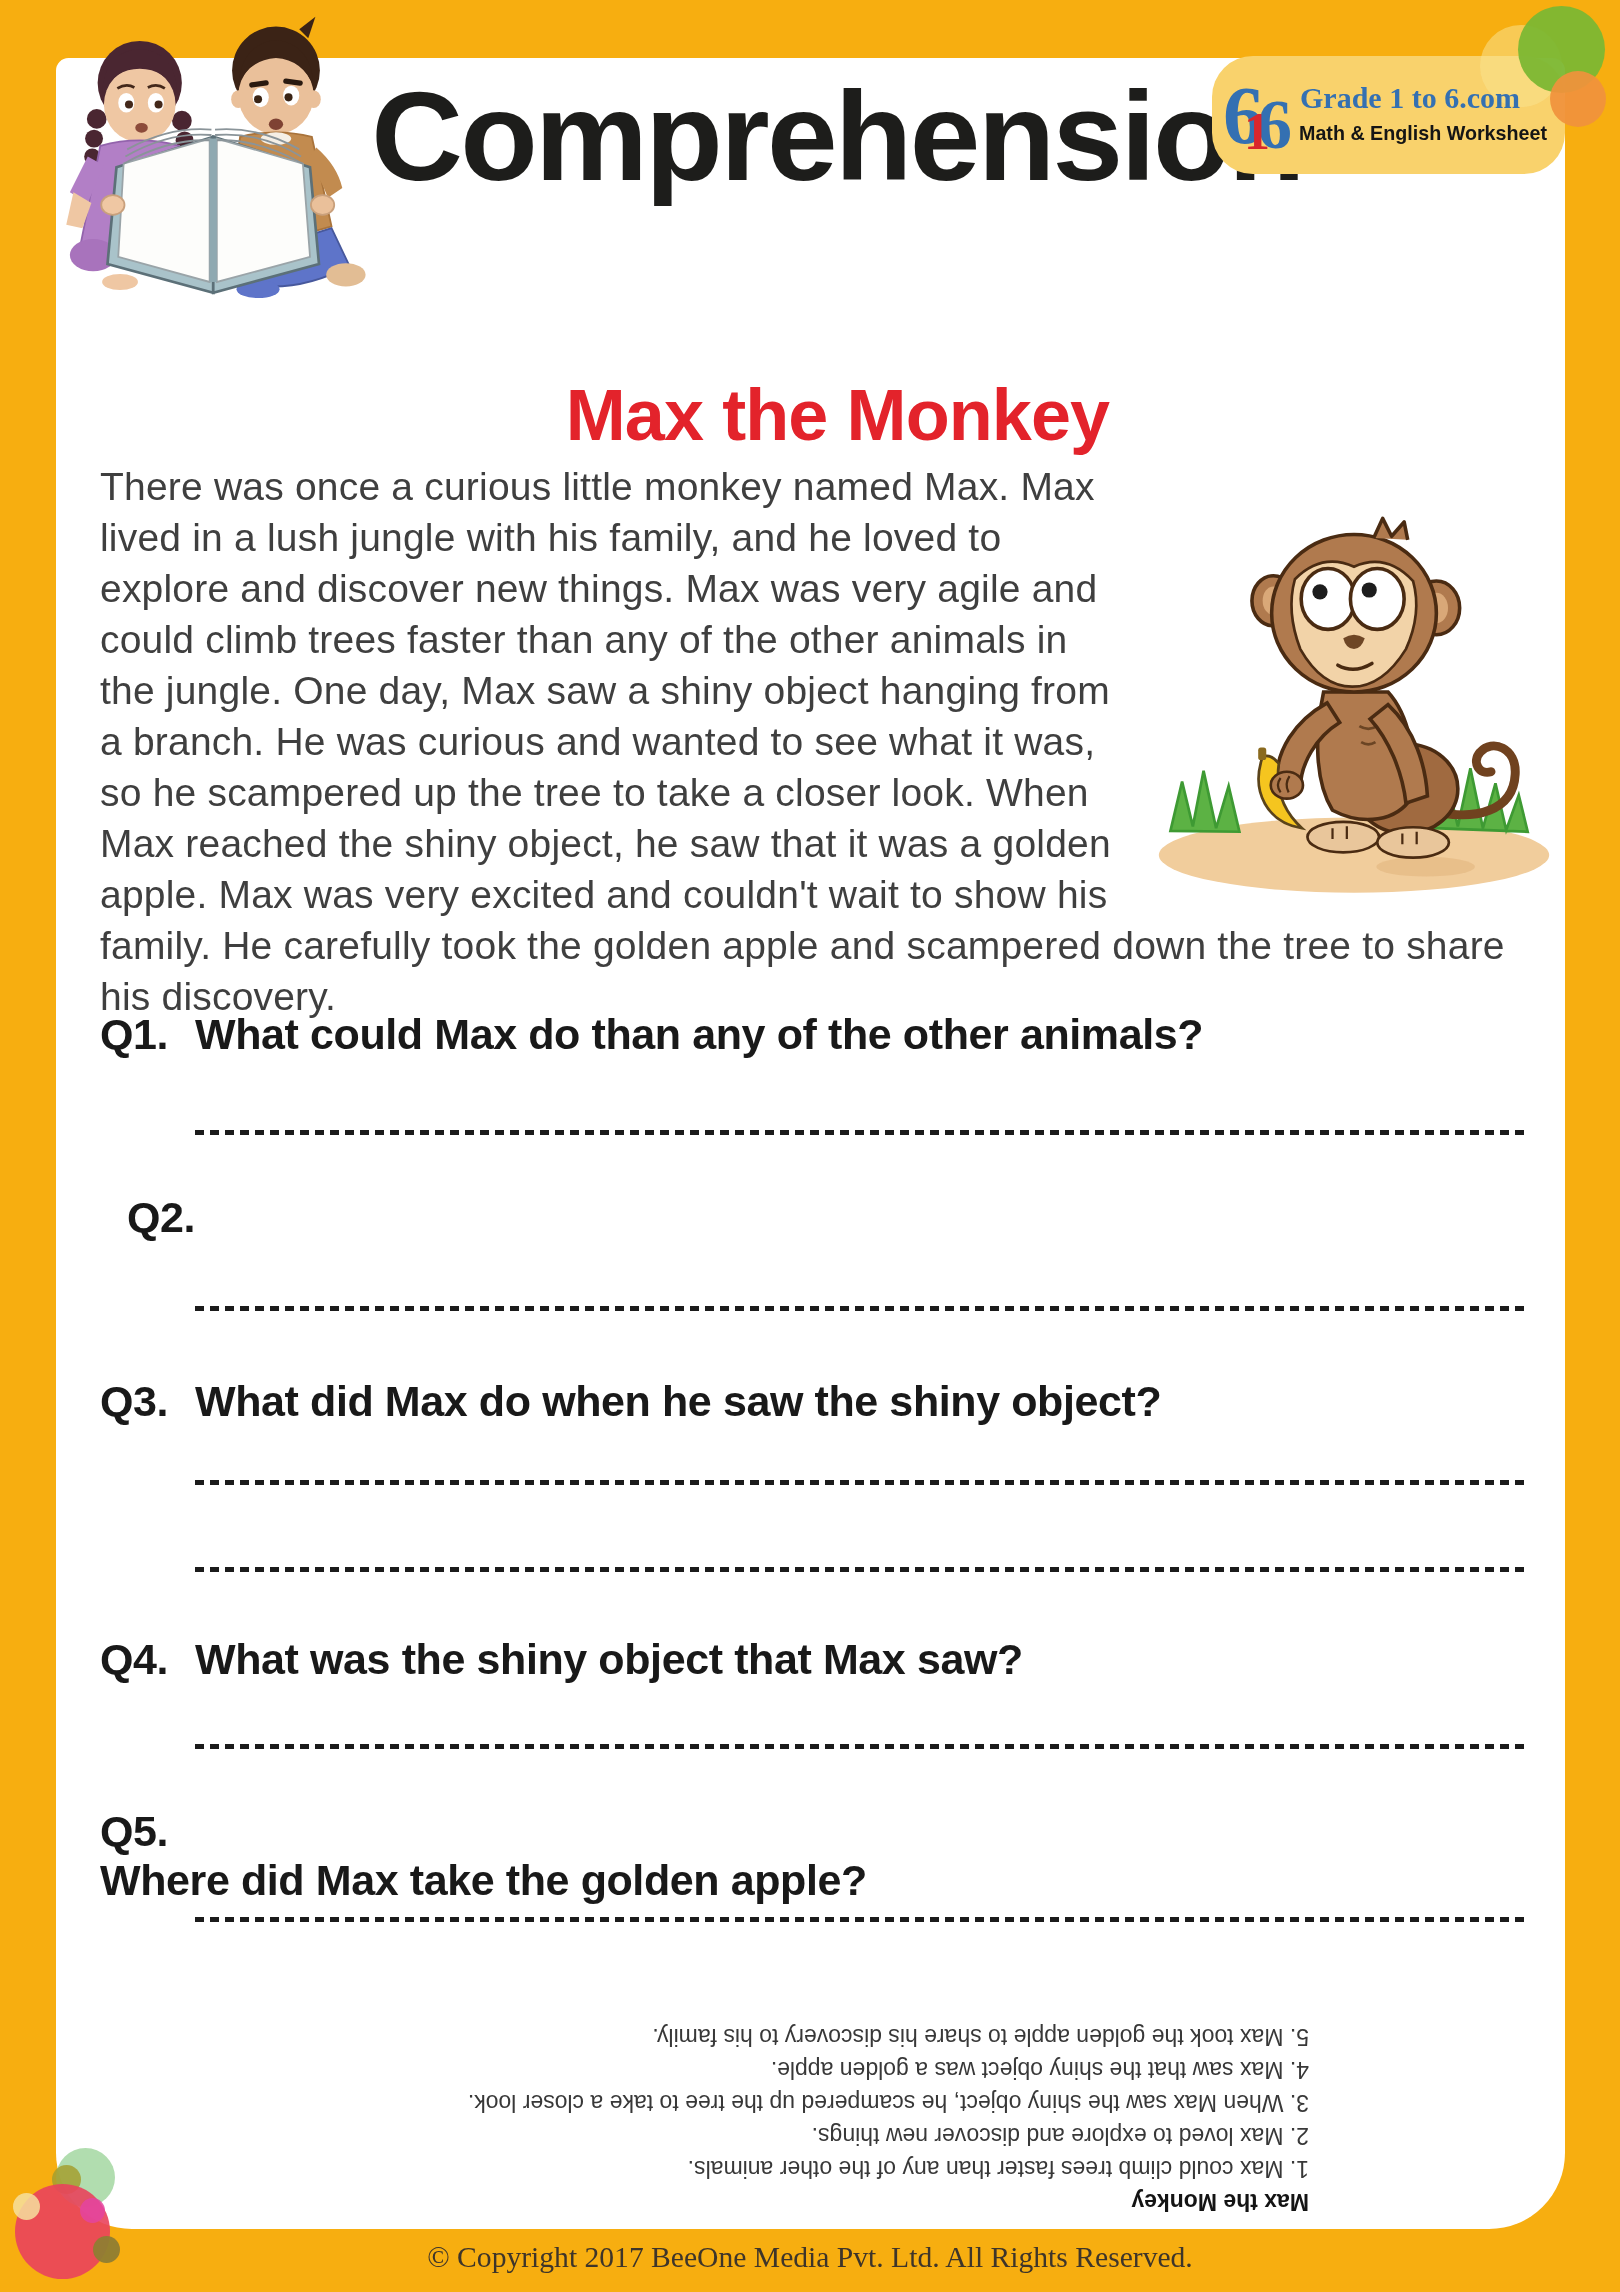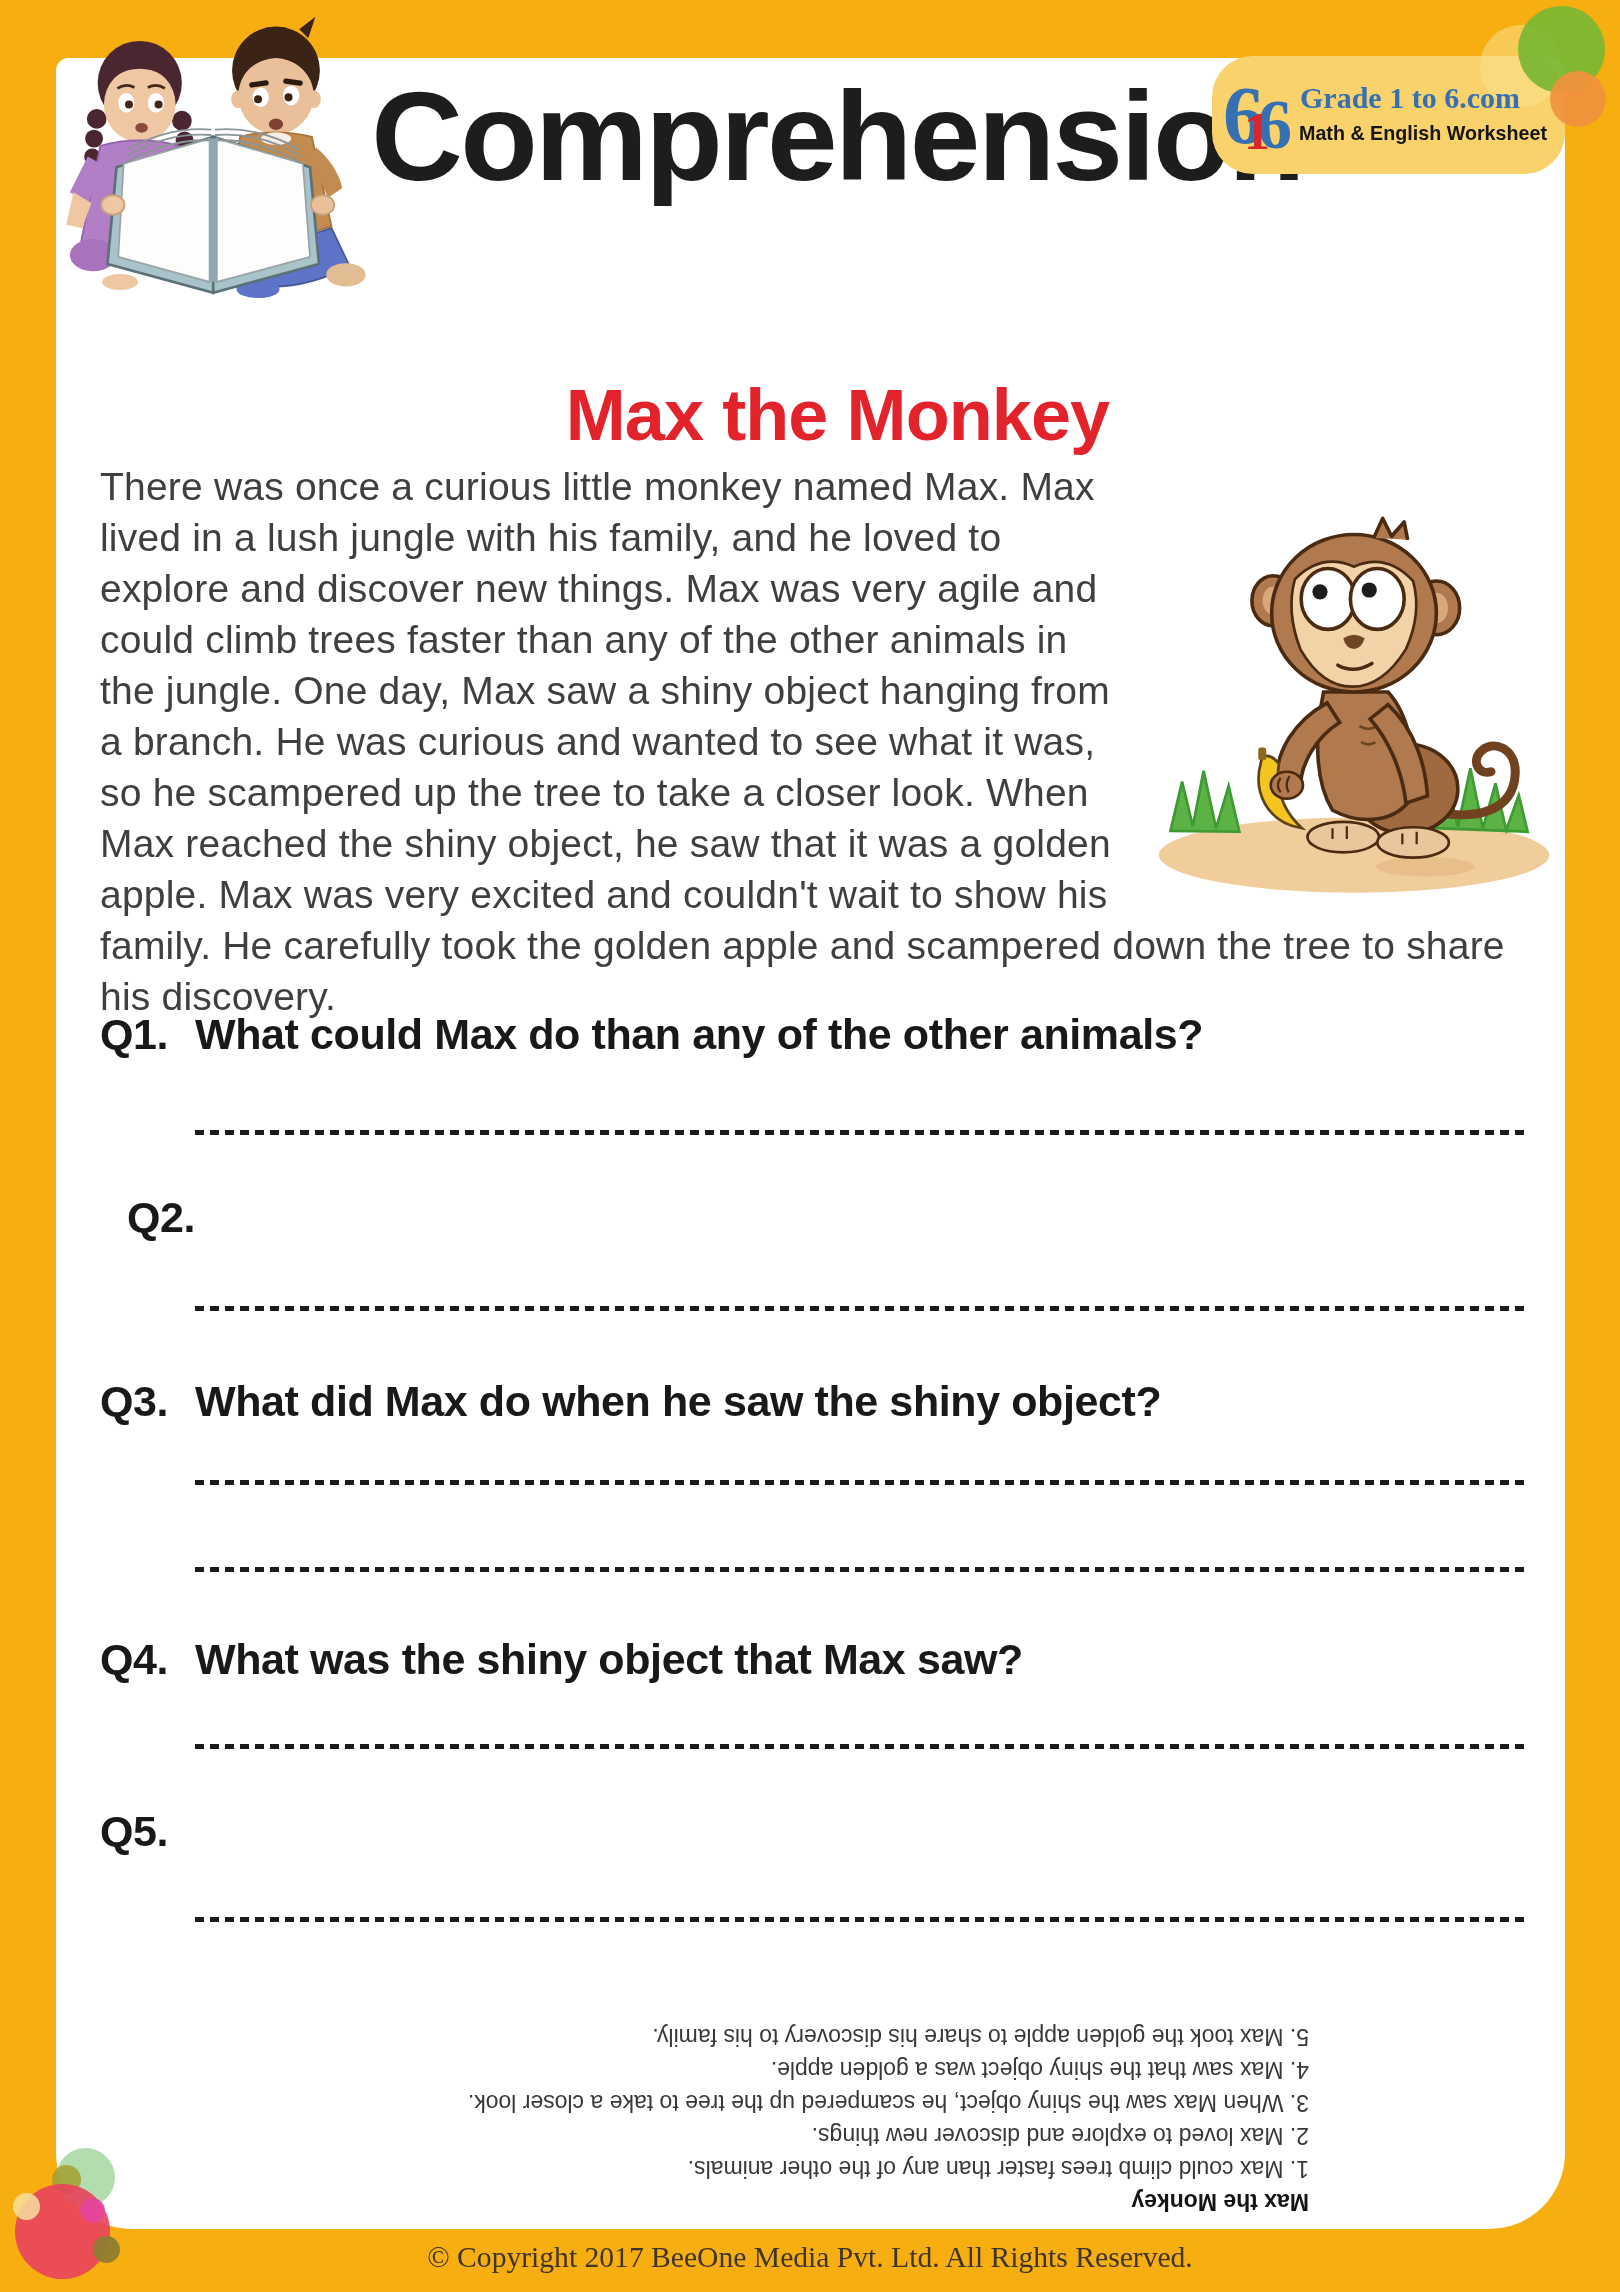--- a/index.html
+++ b/index.html
@@ -203,20 +203,21 @@
 <div class="abs dl l3b"></div>
 
 <div class="abs q q4">
   <span class="q-label">Q4.</span>
   <span>What was the shiny object that Max saw?</span>
 </div>
 <div class="abs dl l4"></div>
 
 <div class="abs q q5">
   <span class="q-label">Q5.</span>
+  <span>Where did Max take the golden apple?</span>
 </div>
 <div class="abs dl l5"></div>
 
 <div class="abs answers">
   <div class="ak-title">Max the Monkey</div>
   <div>1. Max could climb trees faster than any of the other animals.</div>
   <div>2. Max loved to explore and discover new things.</div>
   <div>3. When Max saw the shiny object, he scampered up the tree to take a closer look.</div>
   <div>4. Max saw that the shiny object was a golden apple.</div>
   <div>5. Max took the golden apple to share his discovery to his family.</div>

